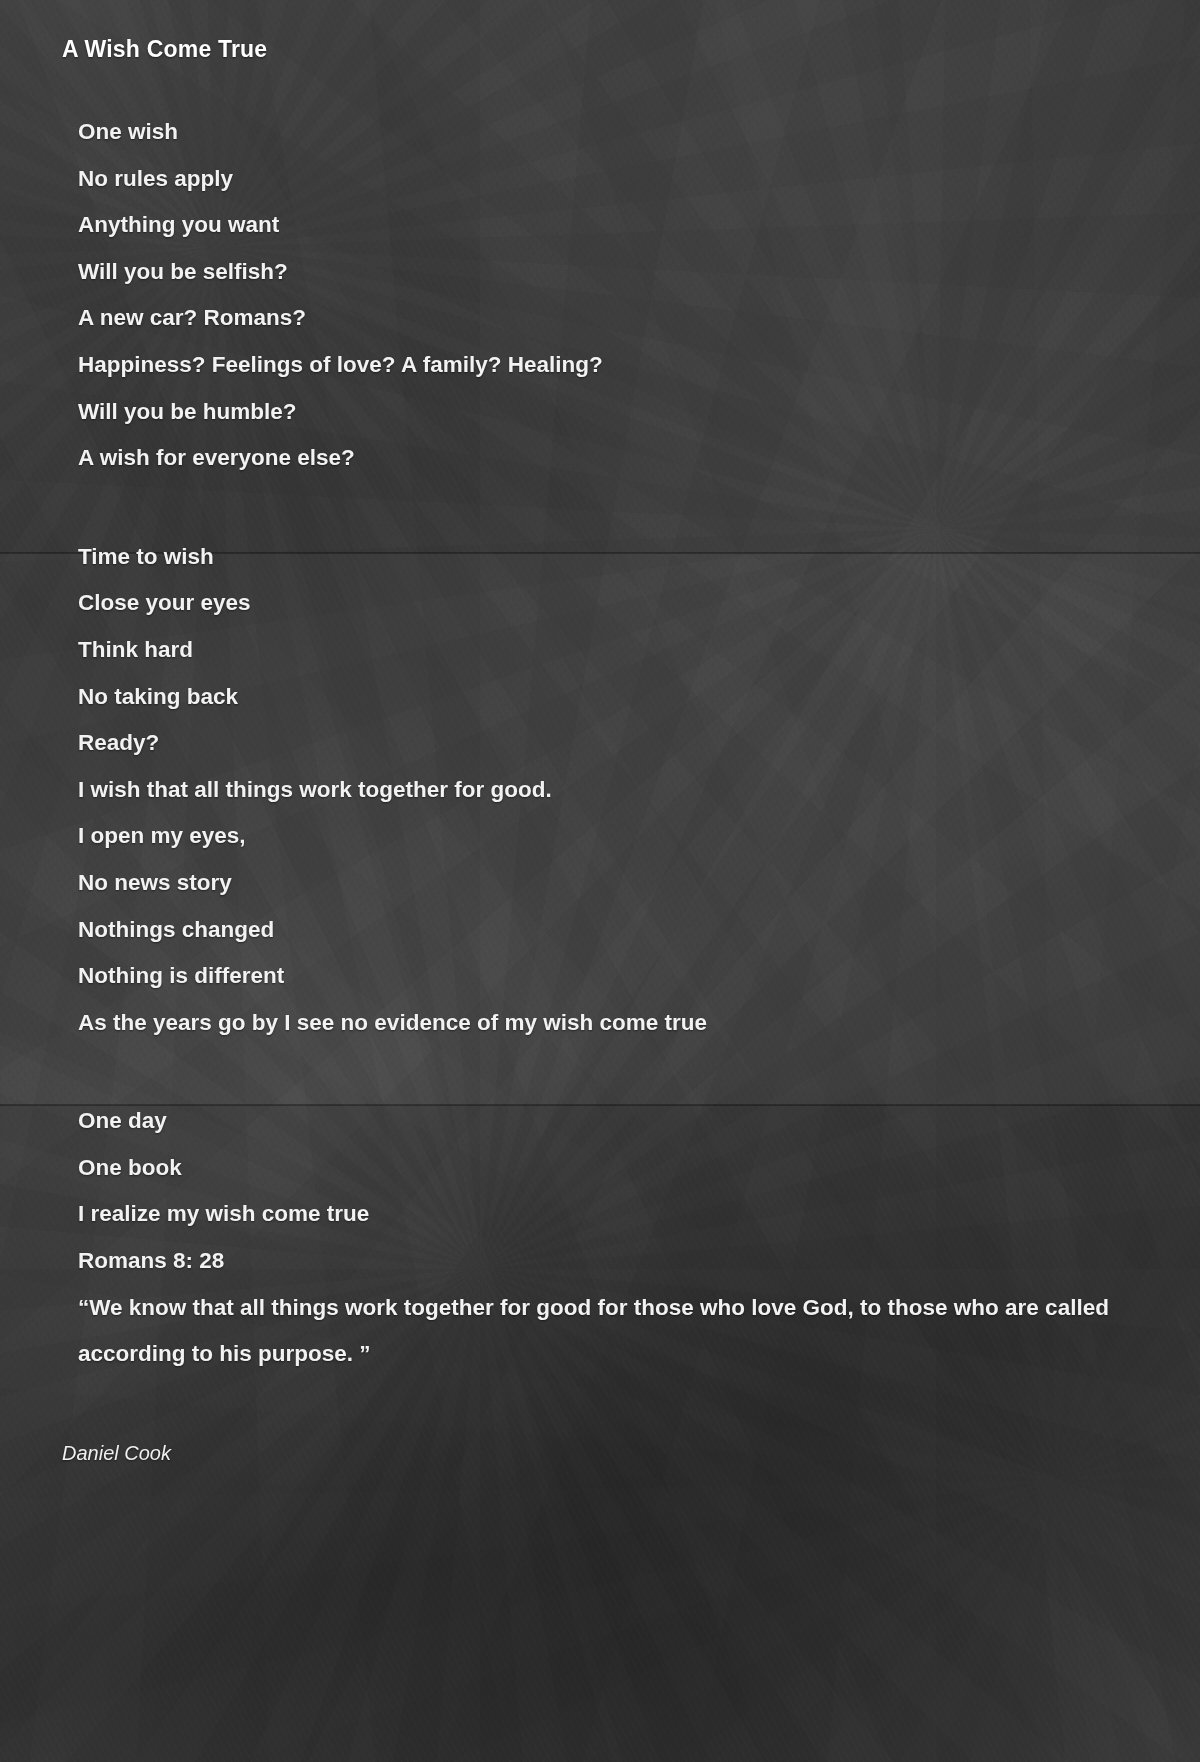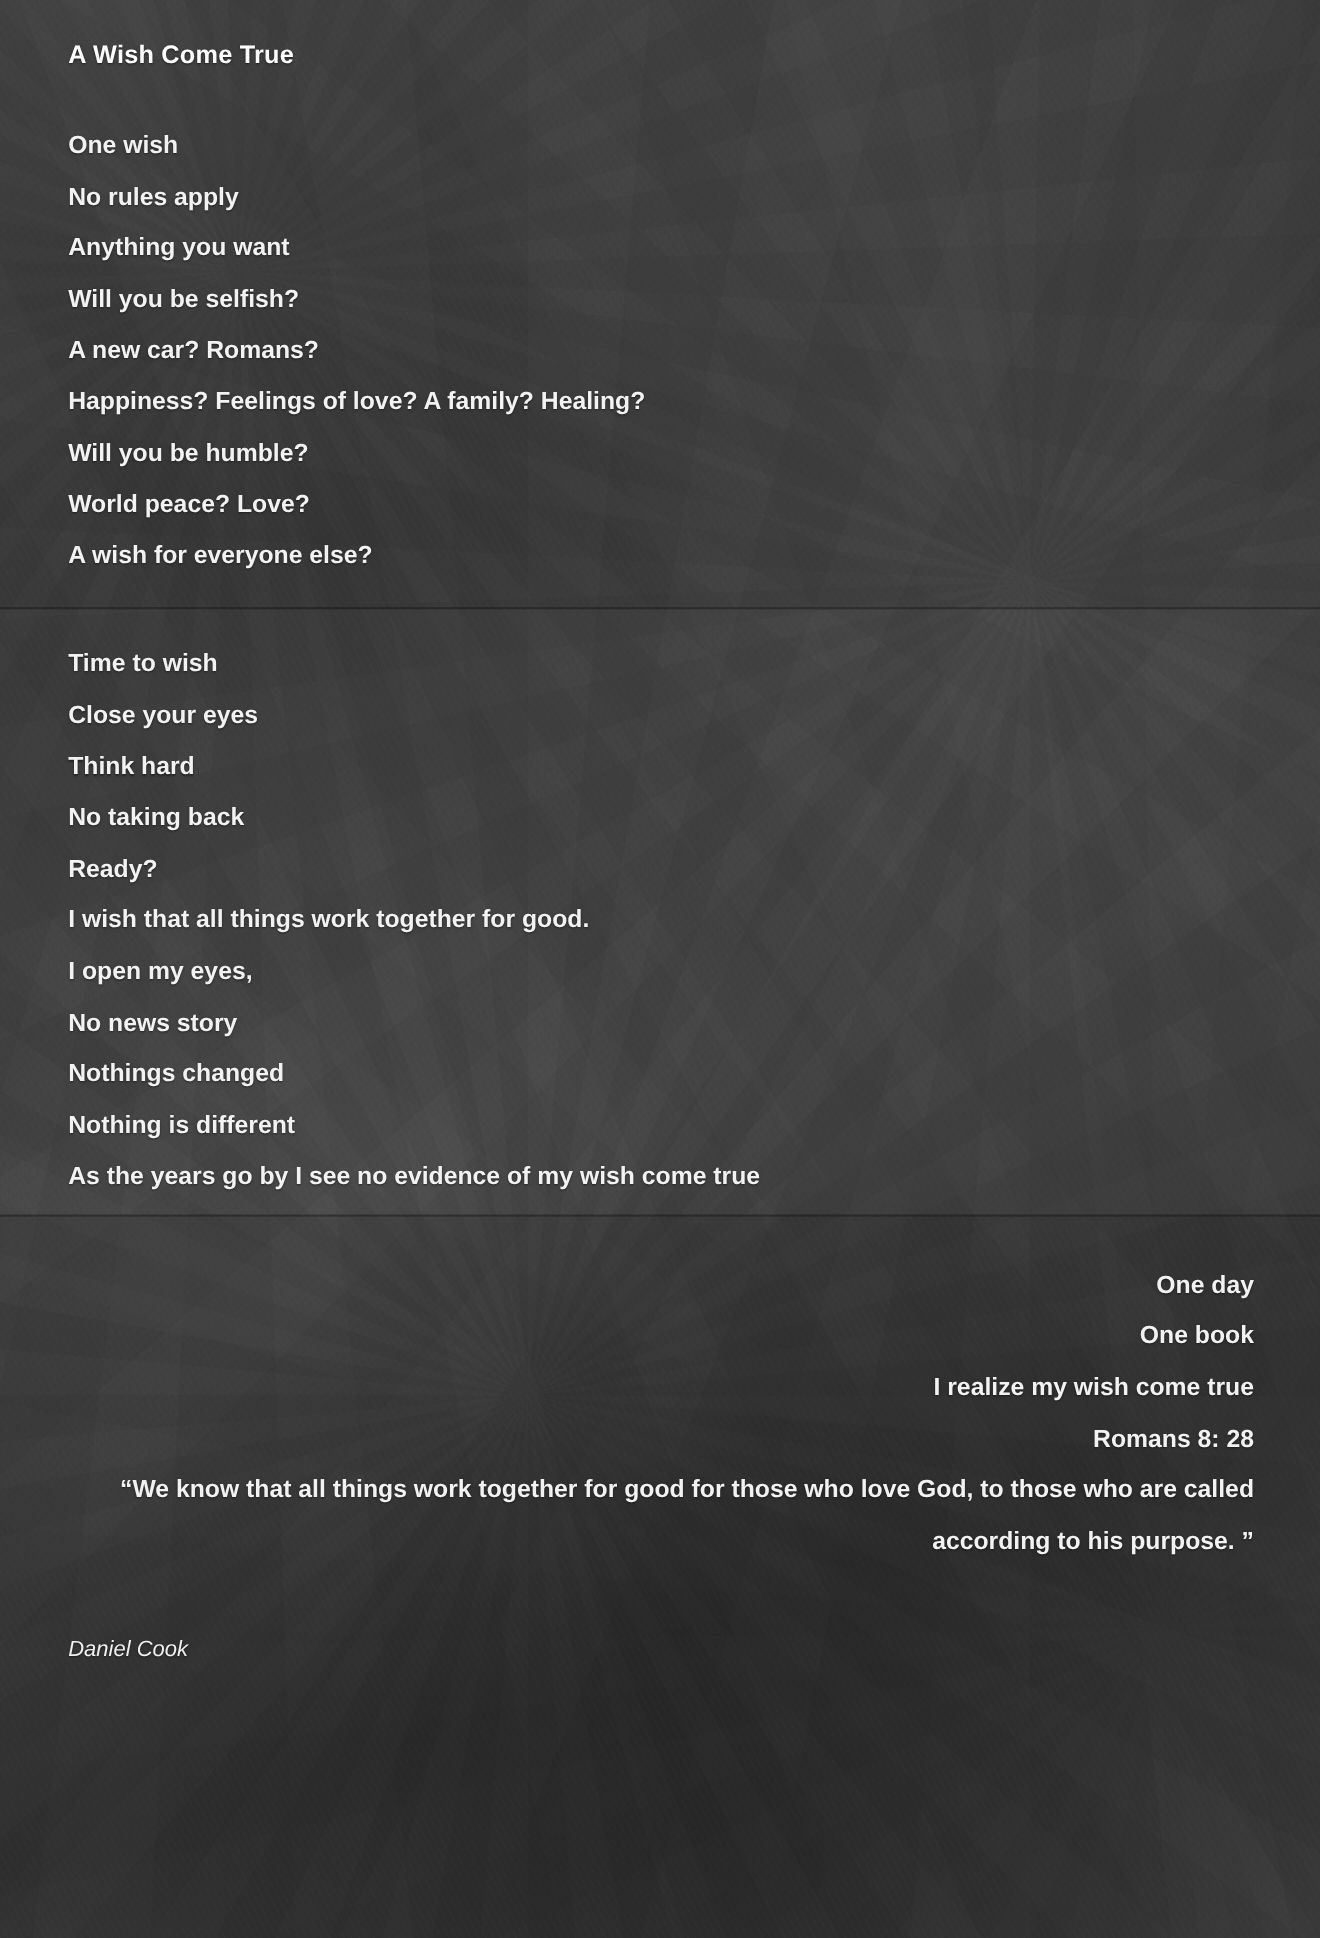--- a/index.html
+++ b/index.html
@@ -81,24 +81,24 @@
   .poem-title {
     color: #ffffff;
     font-size: 23px;
     font-weight: bold;
     letter-spacing: 0.2px;
     margin: 0 0 46px 0;
     text-shadow: 0 1px 2px rgba(0,0,0,0.55);
   }
 
   .stanza {
-    margin: 0 0 42px 0;
+    margin: 0 0 42px 16px;
   }
   .stanza.s2 { margin-top: 52px; }
-  .stanza.s3 { margin-top: 52px; text-align: right; }
+  .stanza.s3 { margin-top: 52px; }
 
   .line {
     color: #f2f2f2;
     font-size: 22.5px;
     font-weight: bold;
     line-height: 46.6px;
     white-space: pre;
     text-shadow: 0 1px 2px rgba(0,0,0,0.5);
   }
   .line.wrap { white-space: normal; }
@@ -132,21 +132,20 @@
     <h1 class="poem-title">A Wish Come True</h1>
 
     <div class="stanza s1">
       <div class="line">One wish</div>
       <div class="line">No rules apply</div>
       <div class="line">Anything you want</div>
       <div class="line">Will you be selfish?</div>
       <div class="line">A new car? Romans?</div>
       <div class="line">Happiness? Feelings of love? A family? Healing?</div>
       <div class="line">Will you be humble?</div>
-      <div class="line">World peace? Love?</div>
       <div class="line">A wish for everyone else?</div>
     </div>
 
     <div class="stanza s2">
       <div class="line">Time to wish</div>
       <div class="line">Close your eyes</div>
       <div class="line">Think hard</div>
       <div class="line">No taking back</div>
       <div class="line">Ready?</div>
       <div class="line">I wish that all things work together for good.</div>

